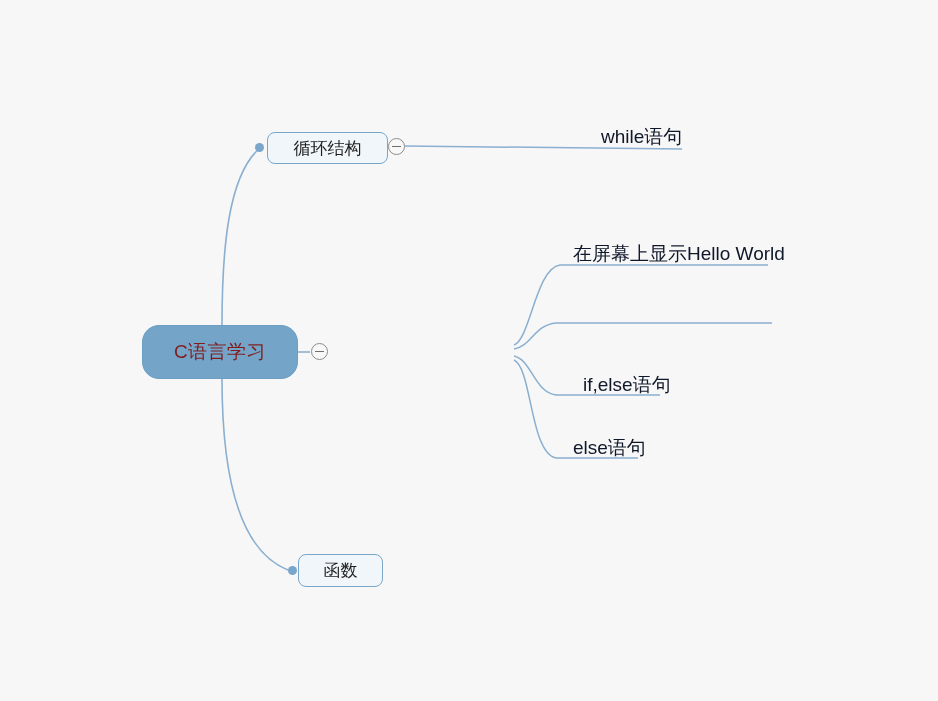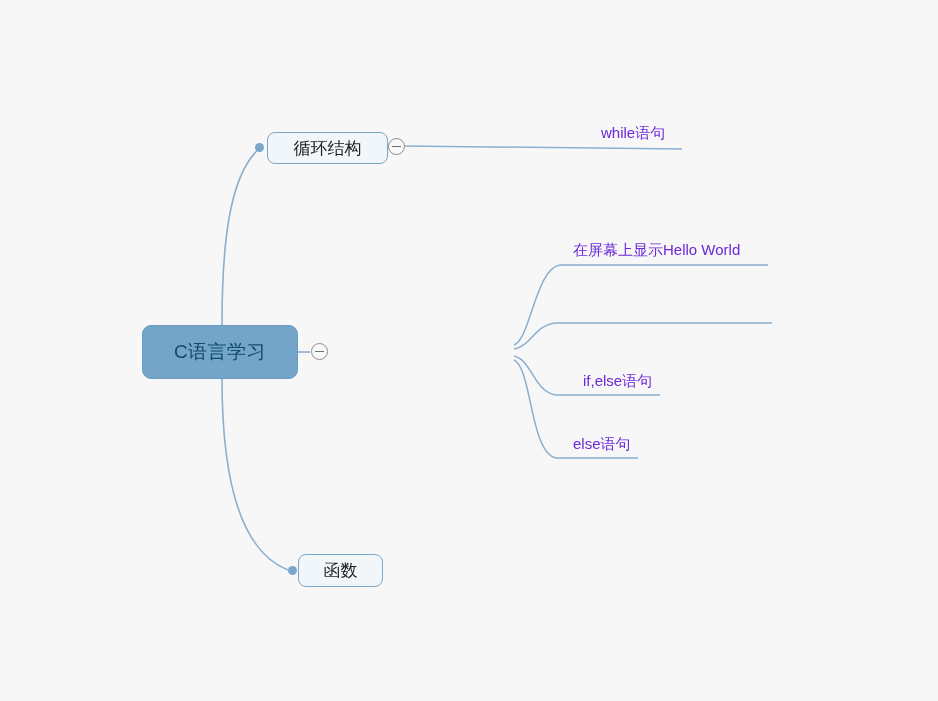--- a/index.html
+++ b/index.html
@@ -37,39 +37,39 @@
     box-sizing: border-box;
     display: flex;
     align-items: center;
     justify-content: center;
     white-space: nowrap;
     cursor: default;
   }
 
   .root-node {
     background: #74a5c8;
-    border-radius: 9px;
-    color: #0c4a6e;
+    border-radius: 17px;
+    color: #7f1d1d;
     font-size: 19px;
     letter-spacing: 0.5px;
     border: 1px solid #6c9ec3;
   }
 
   .branch-node {
     background: #f1f6fb;
     border: 1.4px solid #7aa6c8;
     border-radius: 8px;
     color: #1d1d1d;
     font-size: 17px;
   }
 
   .leaf-label {
     position: absolute;
-    color: #6d28d9;
-    font-size: 15px;
+    color: #0f172a;
+    font-size: 19px;
     white-space: nowrap;
     cursor: default;
   }
 
   
   .collapse-toggle {
     position: absolute;
     width: 17px;
     height: 17px;
     border-radius: 50%;

